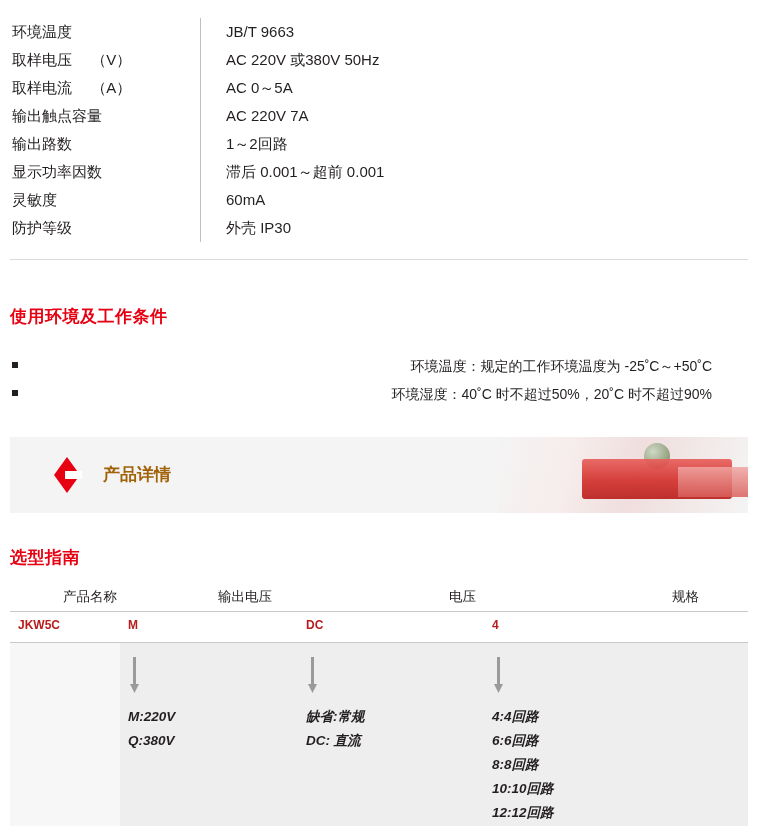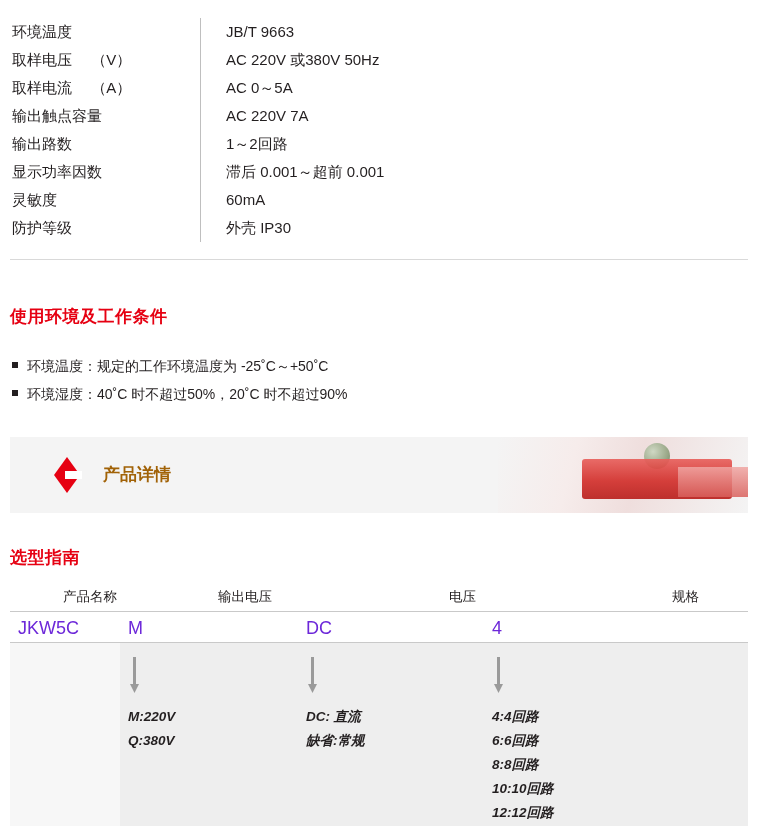--- a/index.html
+++ b/index.html
@@ -69,20 +69,21 @@
     left: 12px;
     top: 352px;
     width: 700px;
   }
   .bullet-row {
     font-size: 14px;
     line-height: 28px;
     color: #231f20;
     display: flex;
     align-items: flex-start;
+    justify-content: space-between;
   }
   .bullet-mark {
     display: inline-block;
     width: 6px;
     height: 6px;
     background: #231f20;
     margin: 10px 9px 0 0;
     flex: 0 0 auto;
   }
 
@@ -166,23 +167,23 @@
     padding: 5px 0 0 8px;
     box-sizing: border-box;
     margin-left: 45px;
   }
   .guide-sub {
     display: flex;
     height: 30px;
     border-bottom: 1px solid #c9c9c9;
   }
   .guide-sub .cell {
-    font-size: 18px;
-    font-weight: normal;
-    color: #6d28d9;
+    font-size: 12px;
+    font-weight: bold;
+    color: #b91c1c;
     padding: 6px 0 0 8px;
     box-sizing: border-box;
   }
   .col-0 { width: 110px; flex: 0 0 110px; }
   .col-1 { width: 178px; flex: 0 0 178px; }
   .col-2 { width: 186px; flex: 0 0 186px; }
   .col-3 { width: 264px; flex: 0 0 264px; }
 
   .guide-body {
     display: flex;
@@ -317,22 +318,22 @@
         <div class="item">Q:380V</div>
       </div>
     </div>
 
     <div class="gb-col col-2 shaded">
       <svg class="arrow" viewBox="0 0 9 36">
         <rect x="3" y="0" width="3" height="28" fill="#9a9a9a"></rect>
         <polygon points="0,27 9,27 4.5,36" fill="#9a9a9a"></polygon>
       </svg>
       <div class="gb-list">
+        <div class="item">缺省:常规</div>
         <div class="item">DC: 直流</div>
-        <div class="item">缺省:常规</div>
       </div>
     </div>
 
     <div class="gb-col col-3 shaded">
       <svg class="arrow" viewBox="0 0 9 36">
         <rect x="3" y="0" width="3" height="28" fill="#9a9a9a"></rect>
         <polygon points="0,27 9,27 4.5,36" fill="#9a9a9a"></polygon>
       </svg>
       <div class="gb-list">
         <div class="item">4:4回路</div>

